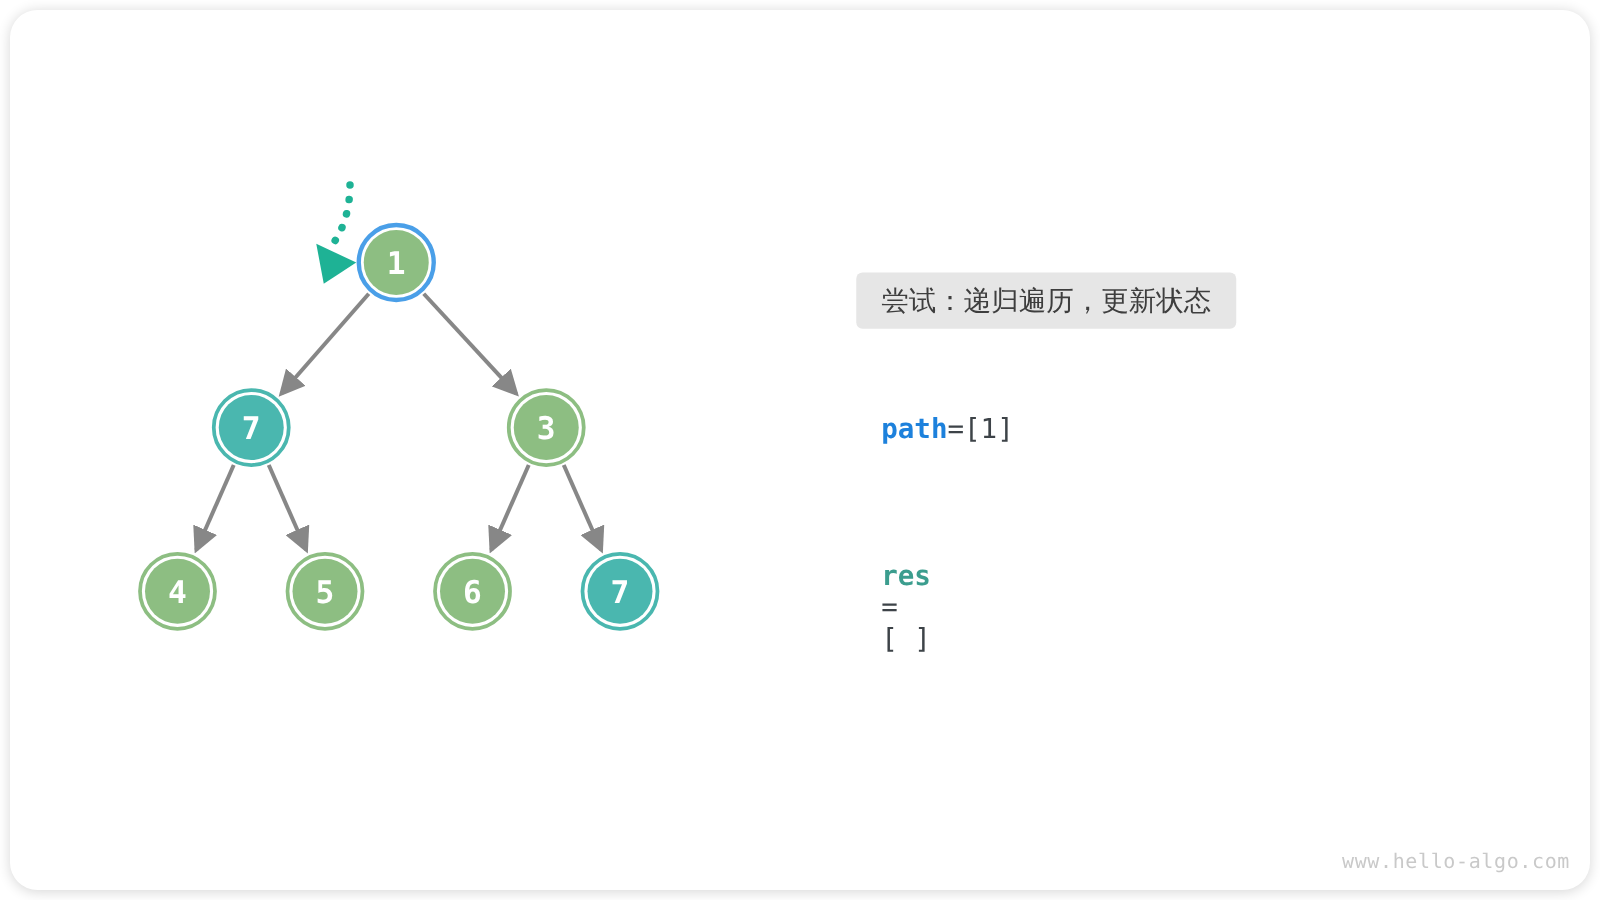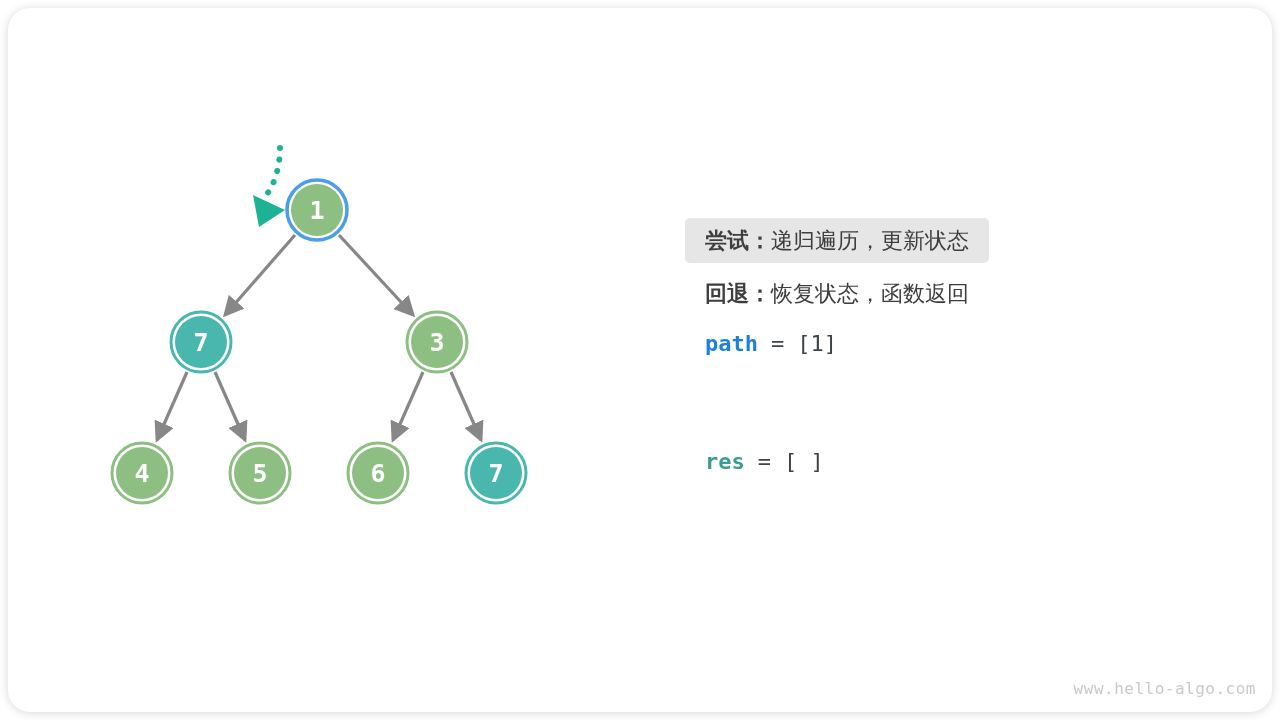--- a/index.html
+++ b/index.html
@@ -63,32 +63,31 @@
     padding: 0 20px;
     font-size: 22px;
     white-space: nowrap;
   }
   .backtrack-line {
     left: 705px; top: 279px;
     height: 30px; line-height: 30px;
     font-size: 22px;
     white-space: nowrap;
   }
-  .anno .lbl { font-weight: bold; }
+  .anno .lbl { font-weight: normal; }
   .code-line {
     position: absolute;
     display: flex;
-    gap: 13px;
     font-family: "DejaVu Sans Mono", monospace;
     font-size: 22px;
     color: var(--code-gray);
     white-space: pre;
   }
   .path-line { left: 705px; top: 331px; }
-  .res-line  { left: 705px; top: 449px; }
+  .res-line  { left: 705px; top: 449px; flex-direction: column; }
   .var-path { color: var(--path-blue); font-weight: bold; }
   .var-res  { color: var(--res-teal); font-weight: bold; }
 
   .watermark {
     position: absolute;
     right: 24px; bottom: 22px;
     font-family: "DejaVu Sans Mono", monospace;
     font-size: 16px;
     color: var(--watermark-gray);
     letter-spacing: 0.5px;
@@ -163,23 +162,20 @@
       <circle class="ring-teal" cx="496" cy="473" r="30"></circle>
       <circle class="node-fill-teal" cx="496" cy="473" r="26"></circle>
       <text class="node-label" x="496" y="482">7</text>
     </g>
   </svg>
 
   <div class="anno try-line">
     <span class="lbl">尝试：</span><span>递归遍历，更新状态</span>
   </div>
 
-  <div class="anno backtrack-line">
-    <span class="lbl">回退：</span><span>恢复状态，函数返回</span>
-  </div>
 
   <div class="code-line path-line">
     <span class="var-path">path</span>
     <span>=</span>
     <span>[1]</span>
   </div>
 
   <div class="code-line res-line">
     <span class="var-res">res</span>
     <span>=</span>

